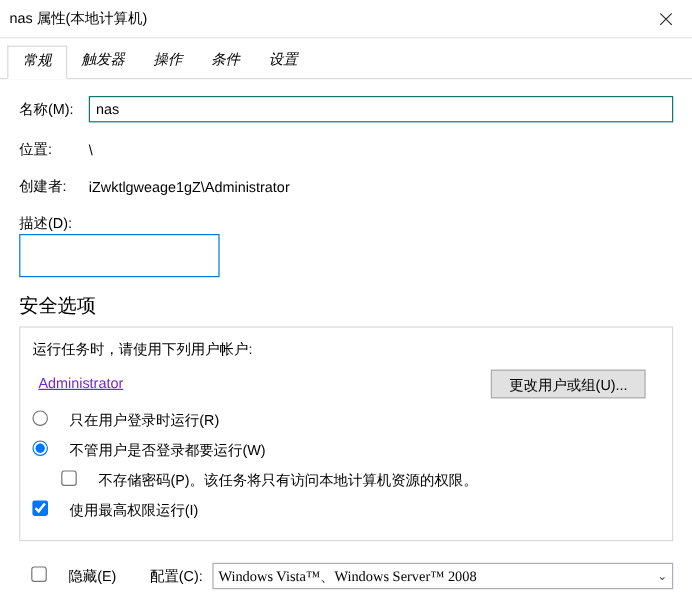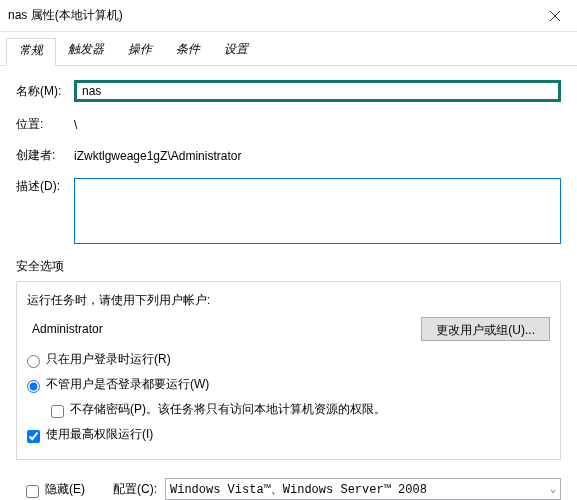--- a/index.html
+++ b/index.html
@@ -48,82 +48,82 @@
   border-bottom: 1px solid #fff;
   margin-bottom: -1px;
   background: #fff;
 }
 .content { padding: 14px 16px 8px 16px; }
 .row { display: flex; align-items: center; margin-bottom: 14px; }
 .row .label { width: 58px; font-size: 12px; }
 .row .value { flex: 1; font-size: 12px; }
 .text-input {
   flex: 1;
-  border: 3px solid #0f766e;
+  border: 1px solid #0f766e;
   padding: 3px 5px;
   font-family: inherit;
   font-size: 12px;
   height: 22px;
 }
 .textarea-box {
   flex: 1;
   border: 1px solid #0078d7;
   padding: 3px 5px;
   height: 66px;
   font-family: inherit;
   font-size: 12px;
   resize: none;
 }
-.section-title { margin: 6px 0 6px 0; font-size: 12px; }
+.section-title { margin: 6px 0 6px 0; font-size: 16px; }
 .security-box {
   border: 1px solid #d9d9d9;
-  padding: 10px 10px 8px 10px;
+  padding: 10px 22px 8px 10px;
 }
 .sec-row { margin-bottom: 8px; }
 .account-row { display: flex; align-items: center; gap: 8px; margin-bottom: 10px; }
 .account-text {
   flex: 1;
   border: 1px solid #d9d9d9;
   padding: 3px 5px;
   height: 22px;
   background: #fff;
-  color: #000000;
-  display: flex;
-  align-items: center;
+  color: #6d28d9;
+  display: flex;
   border:none;
+  text-decoration:underline;
 }
 .btn {
   background: #e1e1e1;
   border: 1px solid #adadad;
   padding: 4px 14px;
   font-family: inherit;
   font-size: 12px;
   cursor: default;
   height: 24px;
 }
 .radio-row, .check-row {
   display: flex;
-  align-items: flex-end;
-  gap: 6px;
+  align-items: flex-start;
+  gap: 18px;
   margin-bottom: 8px;
   font-size: 12px;
 }
 .check-indent { margin-left: 24px; }
 .bottom-row {
   display: flex;
   align-items: center;
   padding: 10px 16px 0 26px;
   gap: 8px;
 }
 .select {
   flex: 1;
   border: 1px solid #abadb3;
   height: 22px;
   padding: 0 4px;
-  font-family: Liberation Mono, monospace;
+  font-family: Liberation Serif, serif;
   font-size: 12px;
   background: #fff;
   display: flex;
   align-items: center;
   justify-content: space-between;
 }
 .select .chev { color: #555; font-size: 10px; }
 input[type=radio], input[type=checkbox] { margin: 0; }
 </style>
 </head>
@@ -156,21 +156,21 @@
   <div class="row">
     <div class="label">位置:</div>
     <div class="value">\</div>
   </div>
 
   <div class="row">
     <div class="label">创建者:</div>
     <div class="value">iZwktlgweage1gZ\Administrator</div>
   </div>
 
-  <div class="row" style="align-items:flex-start;">
+  <div class="row" style="align-items:flex-start;flex-direction:column;">
     <div class="label">描述(D):</div>
     <textarea class="textarea-box" style=""></textarea>
   </div>
 
   <div class="section-title">安全选项</div>
 
   <div class="security-box">
     <div class="sec-row">运行任务时，请使用下列用户帐户:</div>
     <div class="account-row">
       <div class="account-text">

